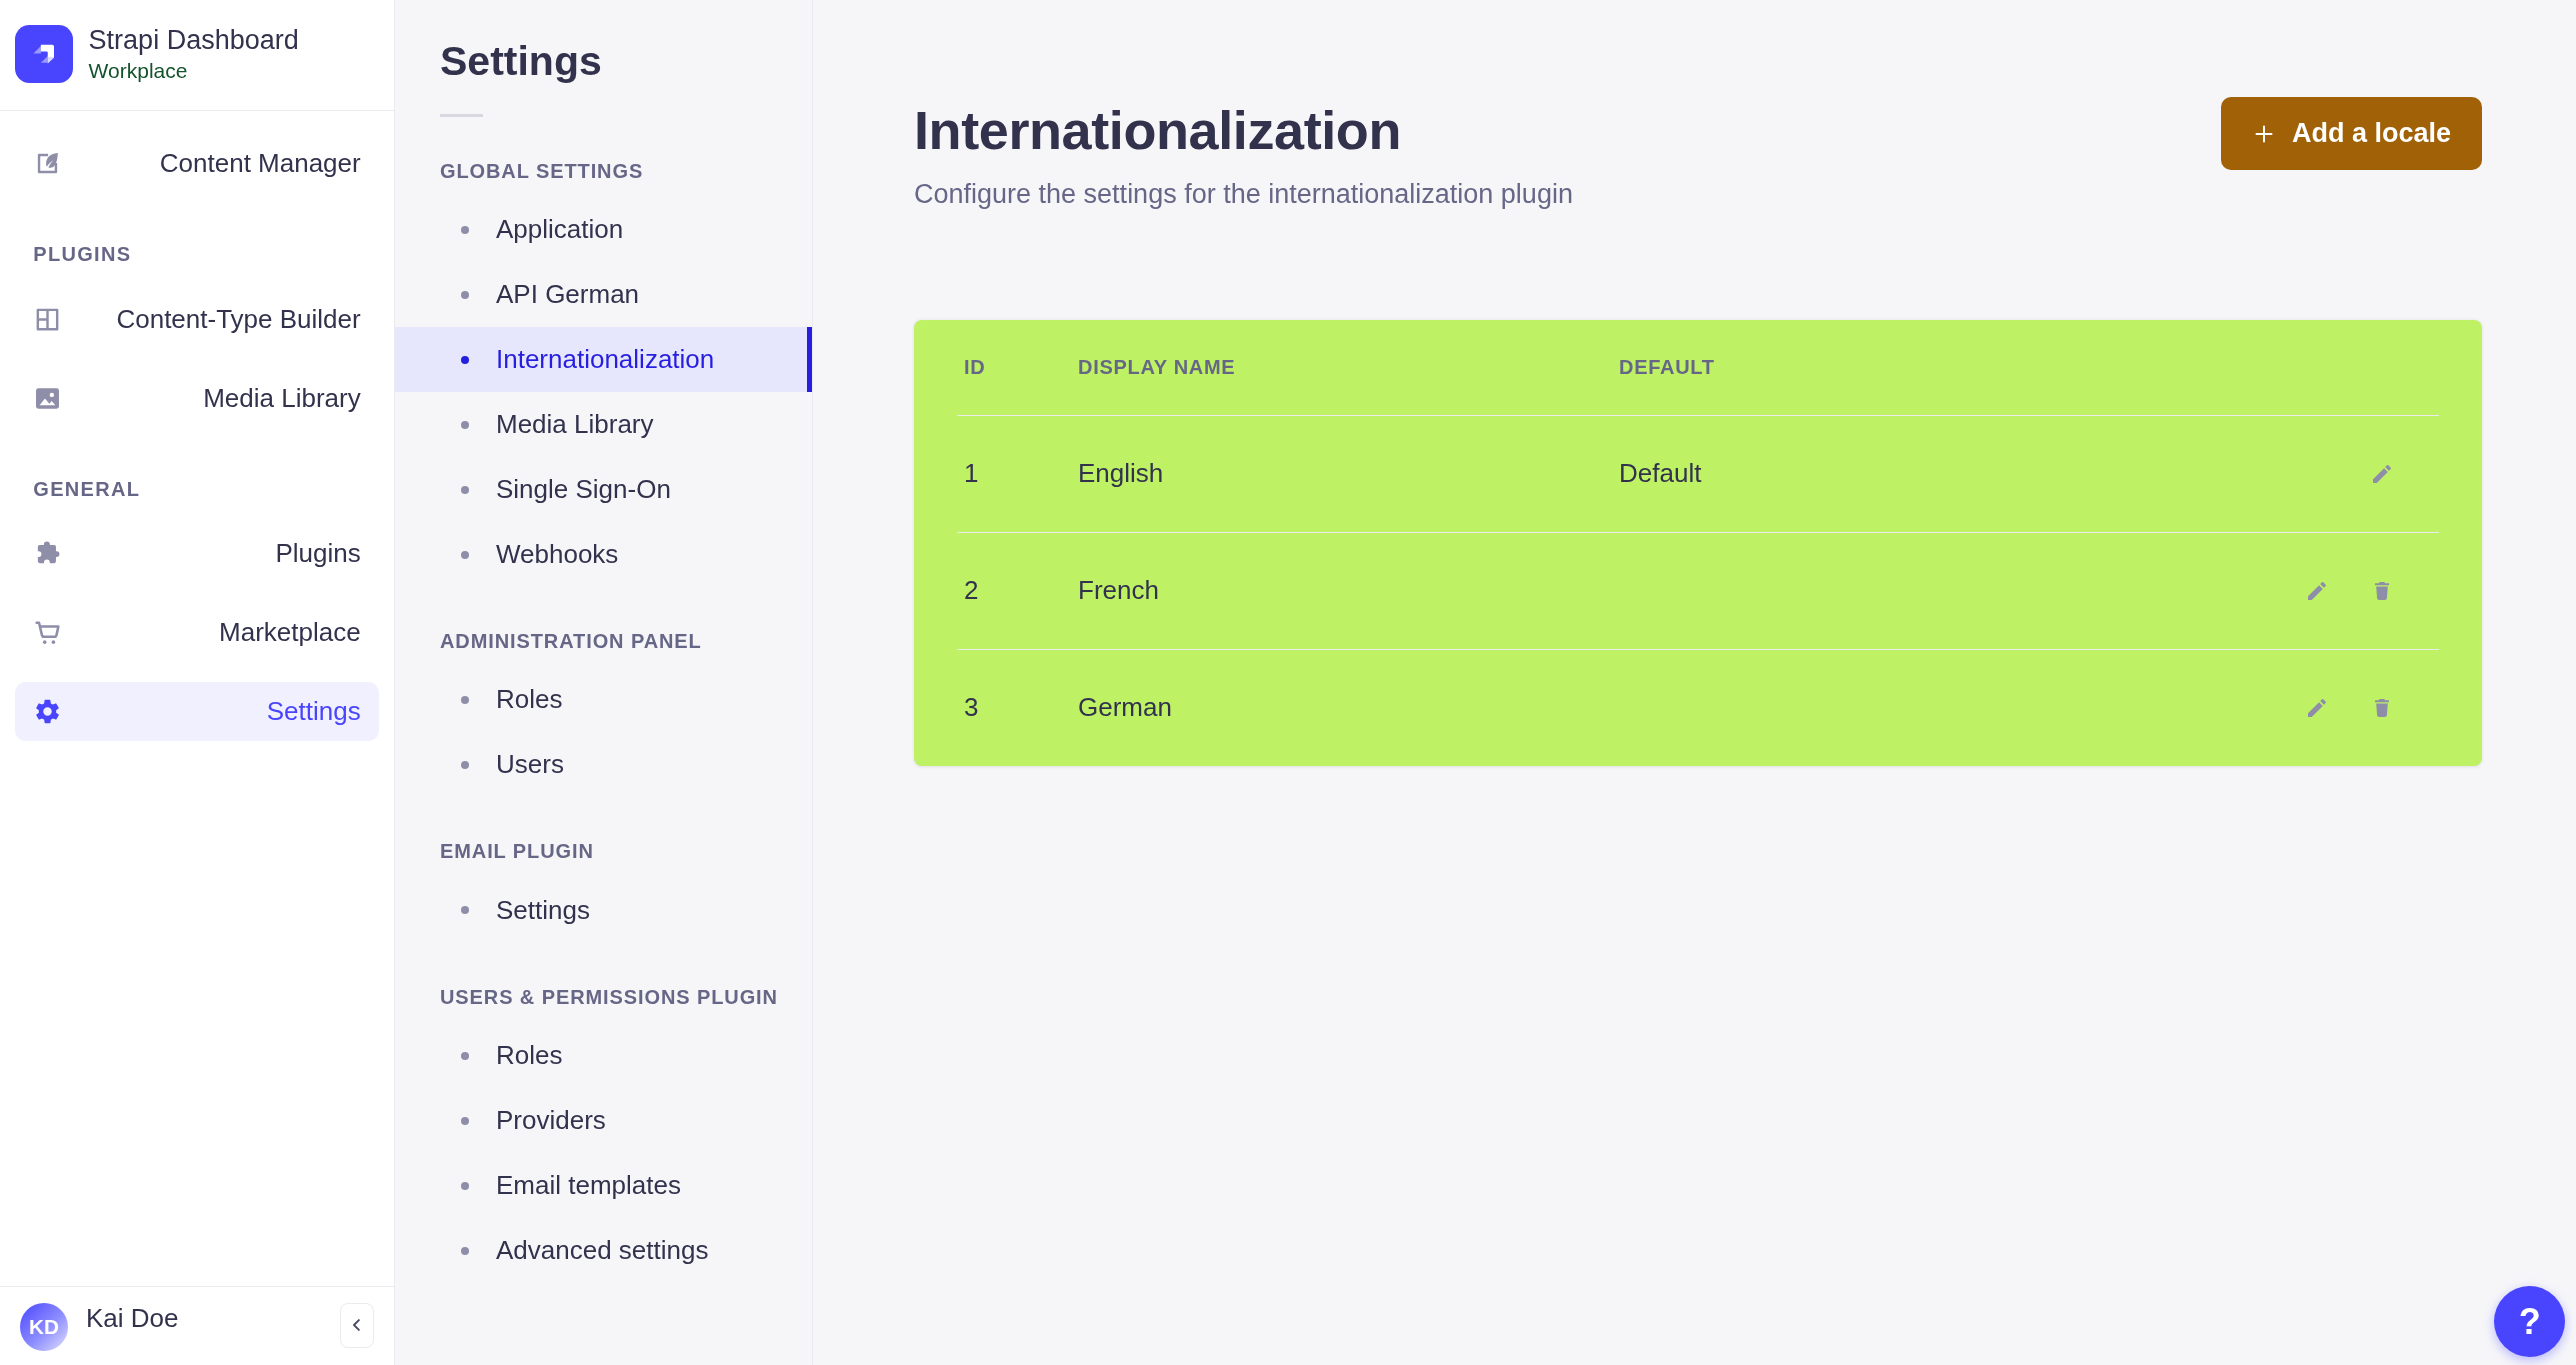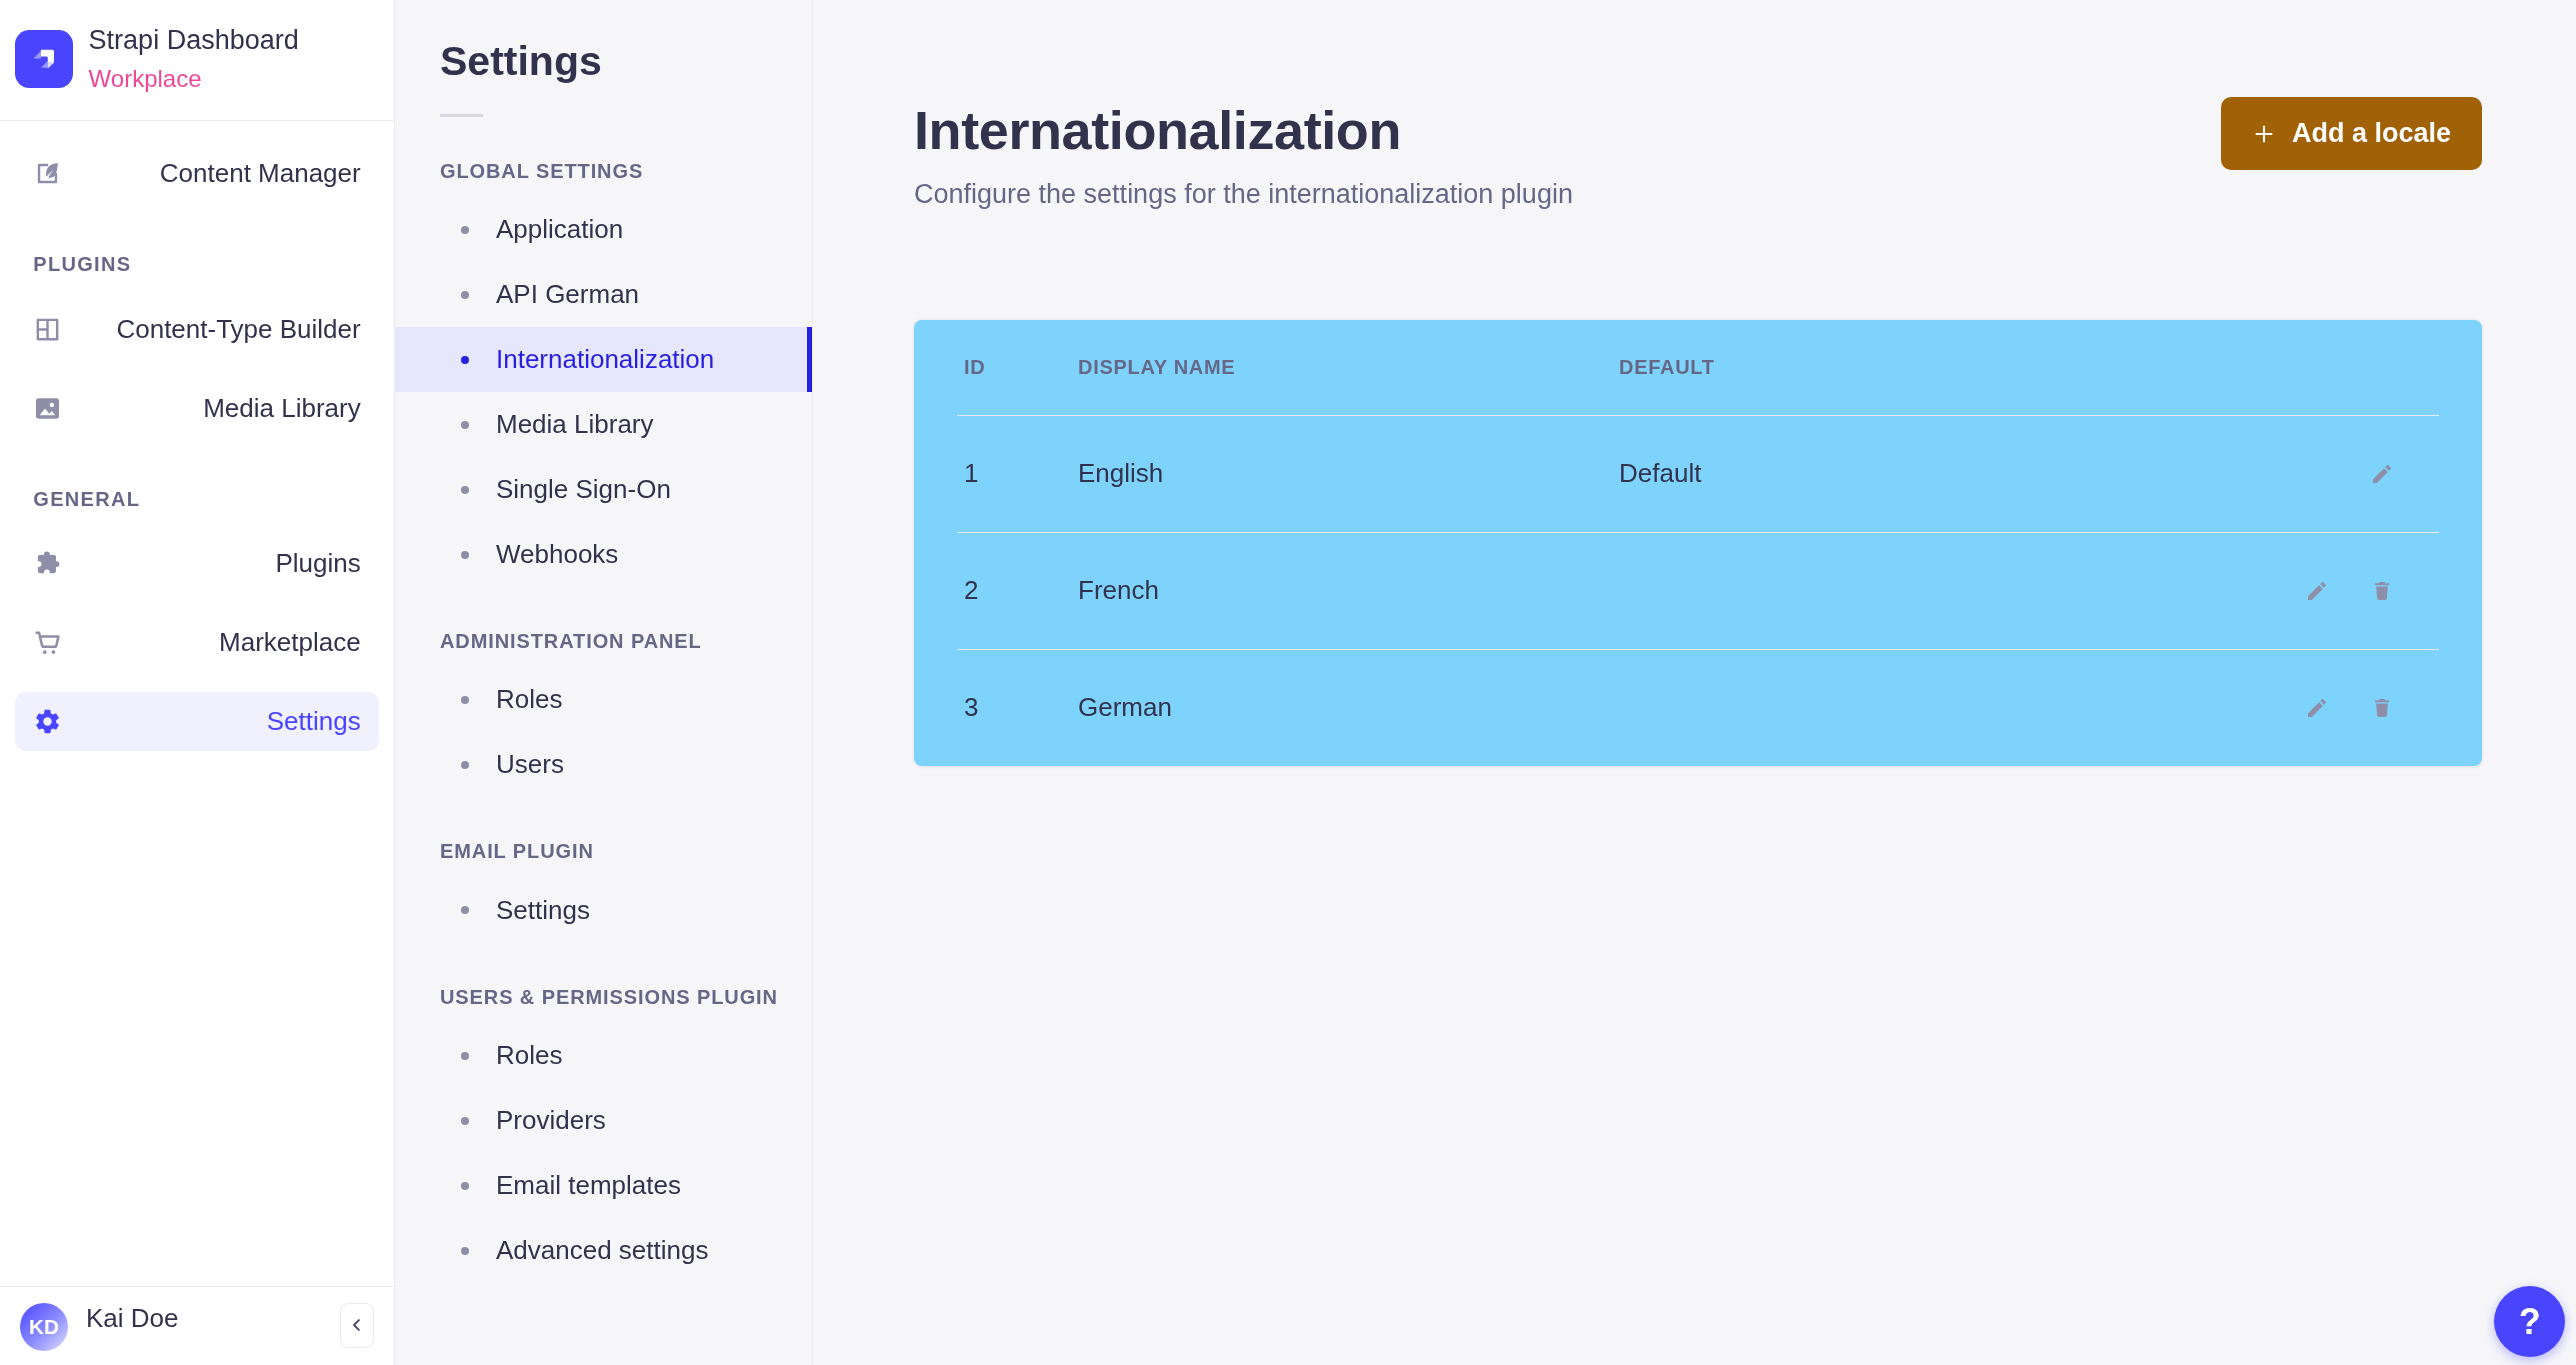--- a/index.html
+++ b/index.html
@@ -11,21 +11,21 @@
   }
   svg { display: block; }
 
   
   .main-nav { flex: 0 0 395px; width: 395px; background: #fff; border-right: 0.9px solid #eaeaef;
     display: flex; flex-direction: column; }
   .brand { display: flex; align-items: center; gap: 15.3px; padding: 25px 15.3px 27px; border-bottom: 0.9px solid #eaeaef; }
   .brand-logo { width: 58px; height: 58px; flex: 0 0 58px; border-radius: 14.4px; background: #4945ff;
     display: flex; align-items: center; justify-content: center; }
   .brand-title { font-size: 27px; font-weight: 400; line-height: 1.15; }
-  .brand-sub { font-size: 24px; color: #ec4899; margin-top: 9px; }
+  .brand-sub { font-size: 21px; color: #14532d; margin-top: 2px; }
   .nav-scroll { flex: 1; padding: 23.4px 15.3px 0; }
   .nav-item { display: flex; align-items: center; gap: 25px; height: 59px; padding: 0 18px;
     border-radius: 10.8px; font-size: 26px; font-weight: 500; cursor: pointer; justify-content: space-between; }
   .nav-item + .nav-item { margin-top: 20px; }
   .nav-item .ic { width: 29px; height: 29px; flex: 0 0 29px; color: #8e8ea9; }
   .nav-item .ic svg { width: 29px; height: 29px; }
   .nav-item.active { background: #f0f0ff; color: #4945ff; }
   .nav-item.active .ic { color: #4945ff; }
   .nav-label-sec { font-size: 20px; font-weight: 700; letter-spacing: 1.3px; color: #666687;
     margin: 50px 0 23.4px 18px; }
@@ -52,21 +52,21 @@
 
   
   .content { flex: 1; padding: 0 94px 0 101px; }
   .content-header { display: flex; justify-content: space-between; align-items: flex-start; padding-top: 99px; }
   .page-title { font-size: 54px; font-weight: 700; letter-spacing: -0.4px; margin: 0; line-height: 1.15; }
   .page-subtitle { font-size: 27px; color: #666687; margin-top: 18px; }
   .add-btn { display: flex; align-items: center; gap: 16px; height: 73px; padding: 0 31px; margin-top: -1.8px;
     background: #a16207; border: none; border-radius: 10px; color: #fff; font-size: 27px; font-weight: 700;
     font-family: inherit; cursor: pointer; }
 
-  .card { margin-top: 110px; background: #7dd3fc; border-radius: 8px; box-shadow: 0 0.9px 3.6px rgba(33,33,52,.1); }
+  .card { margin-top: 110px; background: #bef264; border-radius: 8px; box-shadow: 0 0.9px 3.6px rgba(33,33,52,.1); }
   .trow { display: grid; grid-template-columns: 114px 541px 1fr 171px; align-items: center;
     padding: 0 88px 0 50px; }
   .thead { height: 95px; }
   .th { font-size: 20px; font-weight: 700; letter-spacing: 0.7px; color: #666687; }
   .tbody-row { height: 116px; font-size: 26px; }
   .hdivider { height: 0.9px; background: #eaeaef; margin: 0 43px; }
   .actions { display: flex; justify-content: flex-end; gap: 41px; }
   .icon-btn { width: 24px; height: 24px; padding: 0; border: none; background: none; color: #8e8ea9; cursor: pointer; }
   .icon-btn svg { width: 24px; height: 24px; }
 

